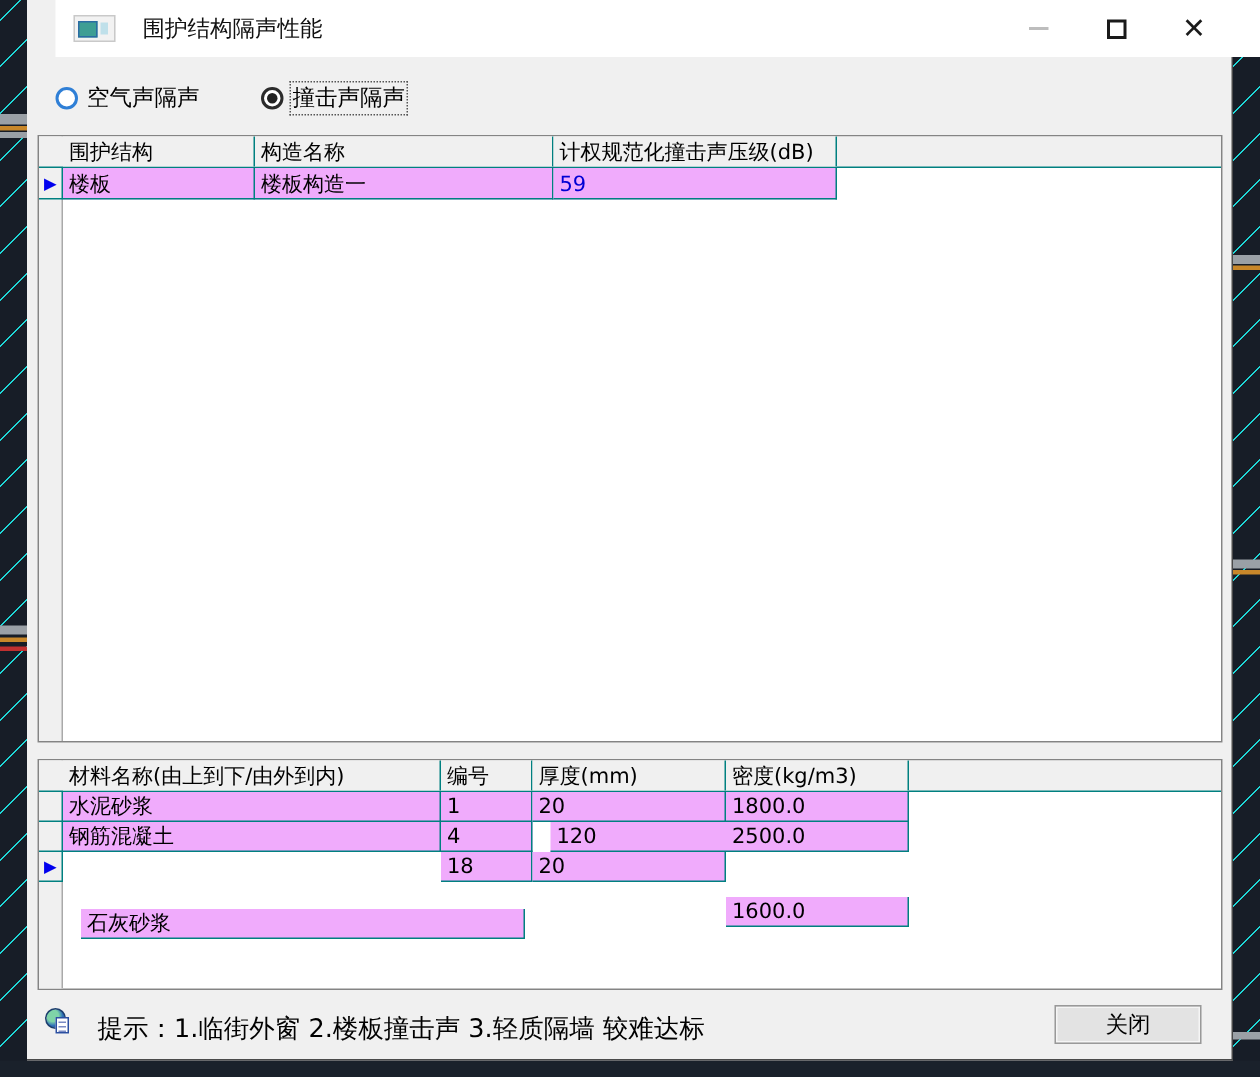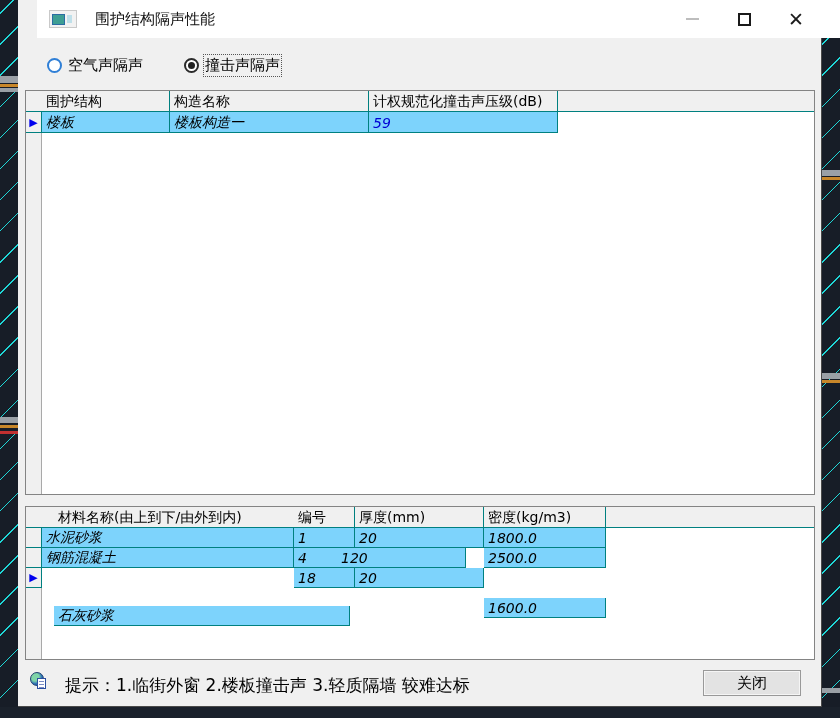--- a/index.html
+++ b/index.html
@@ -37,21 +37,21 @@
   .app-icon .sq1 { width:13px; height:11px; background:#3e9e94; border:1px solid #2b6ca3; }
   .app-icon .sq2 { width:5px; height:8px; background:#bfe0ea; }
   .title-text { position:absolute; left:58px; top:10px; font-size:15px; color:#101010; white-space:nowrap; }
   .win-btns { position:absolute; right:18px; top:0; height:38px; display:flex; }
   .win-btn { width:52px; height:38px; display:flex; align-items:center; justify-content:center; cursor:default; }
   .glyph-min { width:13px; height:0; border-top:2px solid #bdbdbd; }
   .glyph-max { width:13px; height:13px; border:2px solid #1a1a1a; background:transparent; }
   .glyph-close { font-size:19px; color:#1a1a1a; line-height:1; }
 
   
-  .radio-row { position:absolute; left:16px; top:56px; height:26px; width:100%; }
+  .radio-row { position:absolute; left:6px; top:56px; height:26px; width:100%; }
   .radio { position:absolute; display:flex; align-items:center; gap:6px; }
   .radio-1 { left:13px; } .radio-2 { left:150px; }
   .rb { width:15px; height:15px; border-radius:50%; background:#fff; flex:0 0 auto; }
   .rb-off { border:2px solid #2f7fd6; }
   .rb-on  { border:2px solid #2b2b2b; position:relative; }
   .rb-on::after { content:""; position:absolute; left:2px; top:2px; width:7px; height:7px; border-radius:50%; background:#222; }
   .rb-label { font-size:15px; }
   .focus-dotted { outline:1px dotted #555; outline-offset:1px; }
 
   
@@ -63,21 +63,21 @@
   .grid-2 { top:506px; height:154px; }
   .gutter { position:absolute; left:0; top:0; bottom:0; width:16px; background:#f0f0f0; border-right:1px solid #a9a9a9; }
   .hdr-row { position:absolute; left:0; top:0; height:21px; width:100%; background:#f0f0f0; border-bottom:1px solid #008080; }
   .cell {
     position:absolute; top:0; height:100%; padding:1px 3px 0 4px;
     font-size:14px; white-space:nowrap; overflow:hidden;
     border-right:1px solid #008080; display:flex; align-items:center;
   }
   .hdr-cell { background:#f0f0f0; }
   .row { position:absolute; left:0; width:100%; background:#fff; }
-  .row .cell { border-bottom:1px solid #008080; background:#7dd3fc;font-style:italic; }
+  .row .cell { border-bottom:1px solid #008080; background:#f0abfc; }
   .row-gutter {
     position:absolute; left:0; top:0; height:100%; width:16px; background:#f0f0f0;
     border-right:1px solid #008080; border-bottom:1px solid #008080;
     display:flex; align-items:center; justify-content:center;
   }
   .marker { color:#0000ee; font-size:11px; line-height:1; }
   .val-blue { color:#0000d4; }
 
   
   .hint-icon { position:absolute; left:12px; top:672px; width:18px; height:18px; }
@@ -169,37 +169,37 @@
           </div>
         <div class="cell" style="left:16px;width:128px;">楼板</div>
         <div class="cell" style="left:144px;width:199px;">楼板构造一</div>
         <div class="cell val-blue" style="left:343px;width:189px;">59</div>
       </div>
     </div>
 
     <div class="grid grid-2">
       <div class="gutter"></div>
       <div class="hdr-row">
-        <div class="cell hdr-cell" style="left:16px;width:252px;margin-left:12px;">材料名称(由上到下/由外到内)</div>
+        <div class="cell hdr-cell" style="left:16px;width:252px;">材料名称(由上到下/由外到内)</div>
         <div class="cell hdr-cell" style="left:268px;width:61px;">编号</div>
         <div class="cell hdr-cell" style="left:329px;width:129px;">厚度(mm)</div>
         <div class="cell hdr-cell" style="left:458px;width:122px;">密度(kg/m3)</div>
       </div>
       <div class="row" style="top:21px;height:20px;">
         <div class="row-gutter"></div>
         <div class="cell" style="left:16px;width:252px;">水泥砂浆</div>
         <div class="cell" style="left:268px;width:61px;">1</div>
         <div class="cell" style="left:329px;width:129px;">20</div>
         <div class="cell" style="left:458px;width:122px;">1800.0</div>
       </div>
       <div class="row" style="top:41px;height:20px;">
         <div class="row-gutter"></div>
         <div class="cell" style="left:16px;width:252px;">钢筋混凝土</div>
         <div class="cell" style="left:268px;width:61px;">4</div>
-        <div class="cell" style="left:311px;width:129px;">120</div>
+        <div class="cell" style="left:341px;width:129px;">120</div>
         <div class="cell" style="left:458px;width:122px;">2500.0</div>
       </div>
       <div class="row" style="top:61px;height:20px;">
         <div class="row-gutter">
             <span class="marker">▶</span>
           </div>
         <div class="cell" style="left:28px;width:296px;margin-top:38px;">石灰砂浆</div>
         <div class="cell" style="left:268px;width:61px;">18</div>
         <div class="cell" style="left:329px;width:129px;">20</div>
         <div class="cell" style="left:458px;width:122px;margin-top:30px;">1600.0</div>

